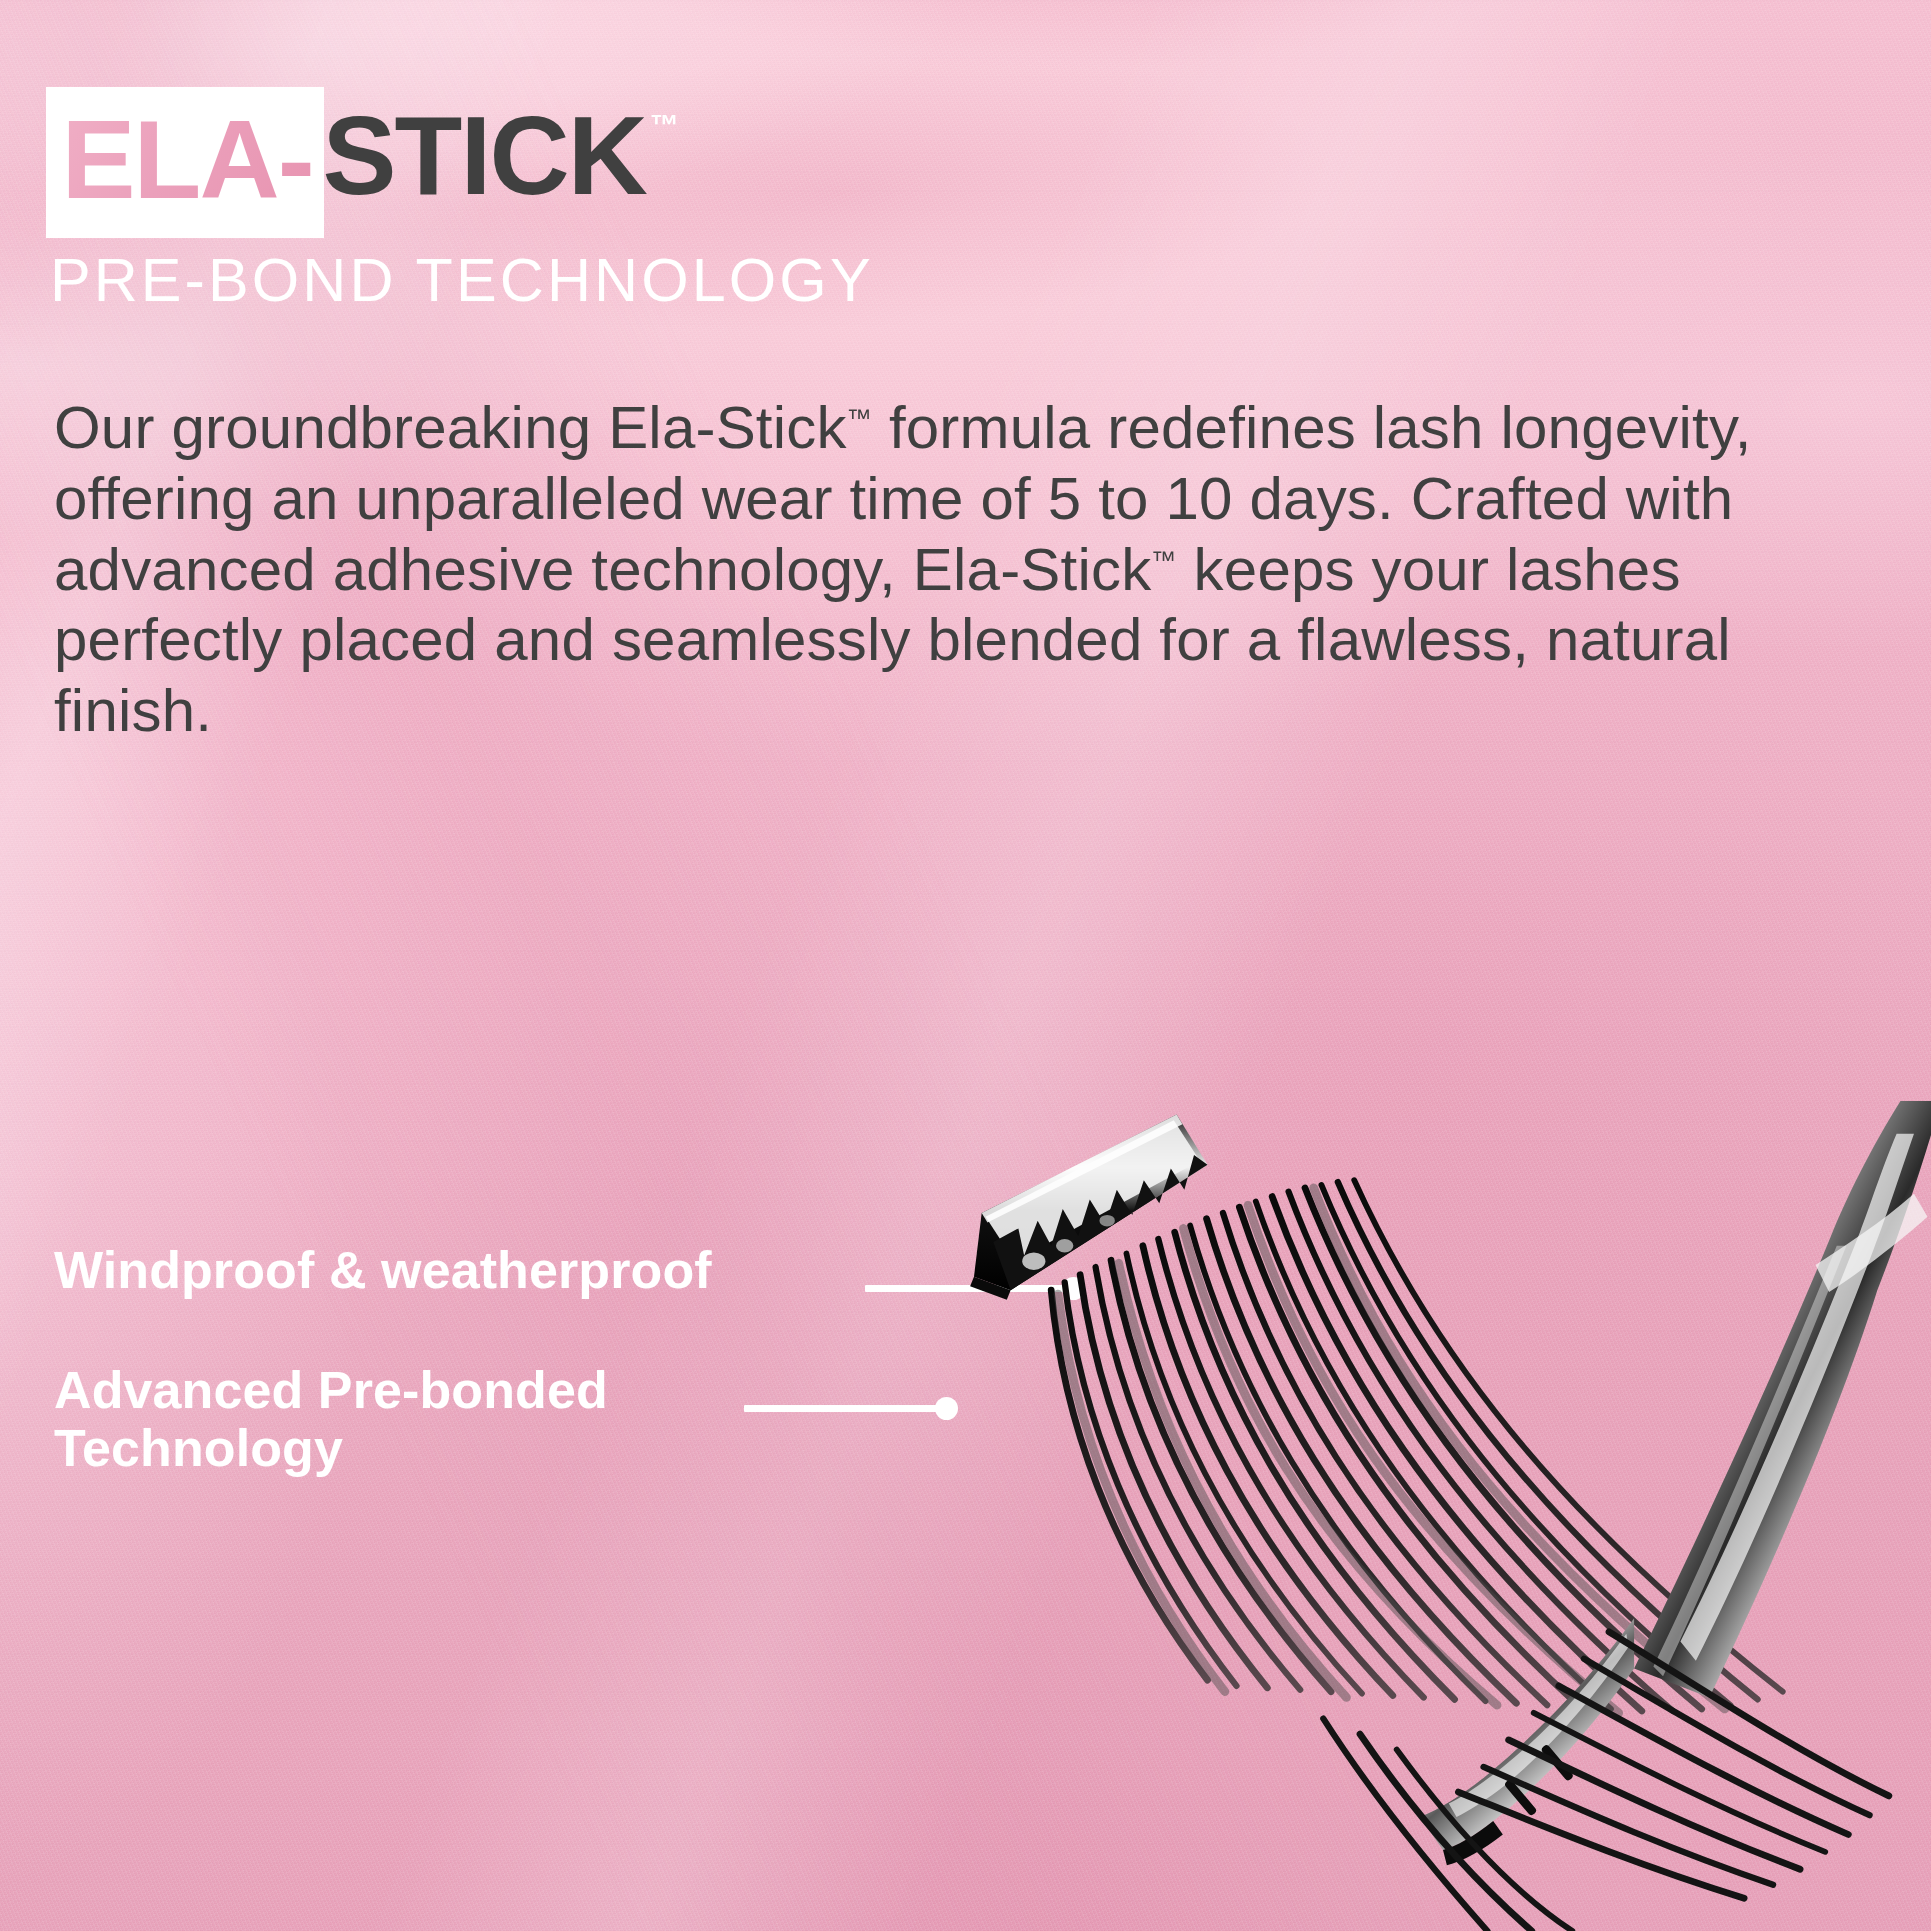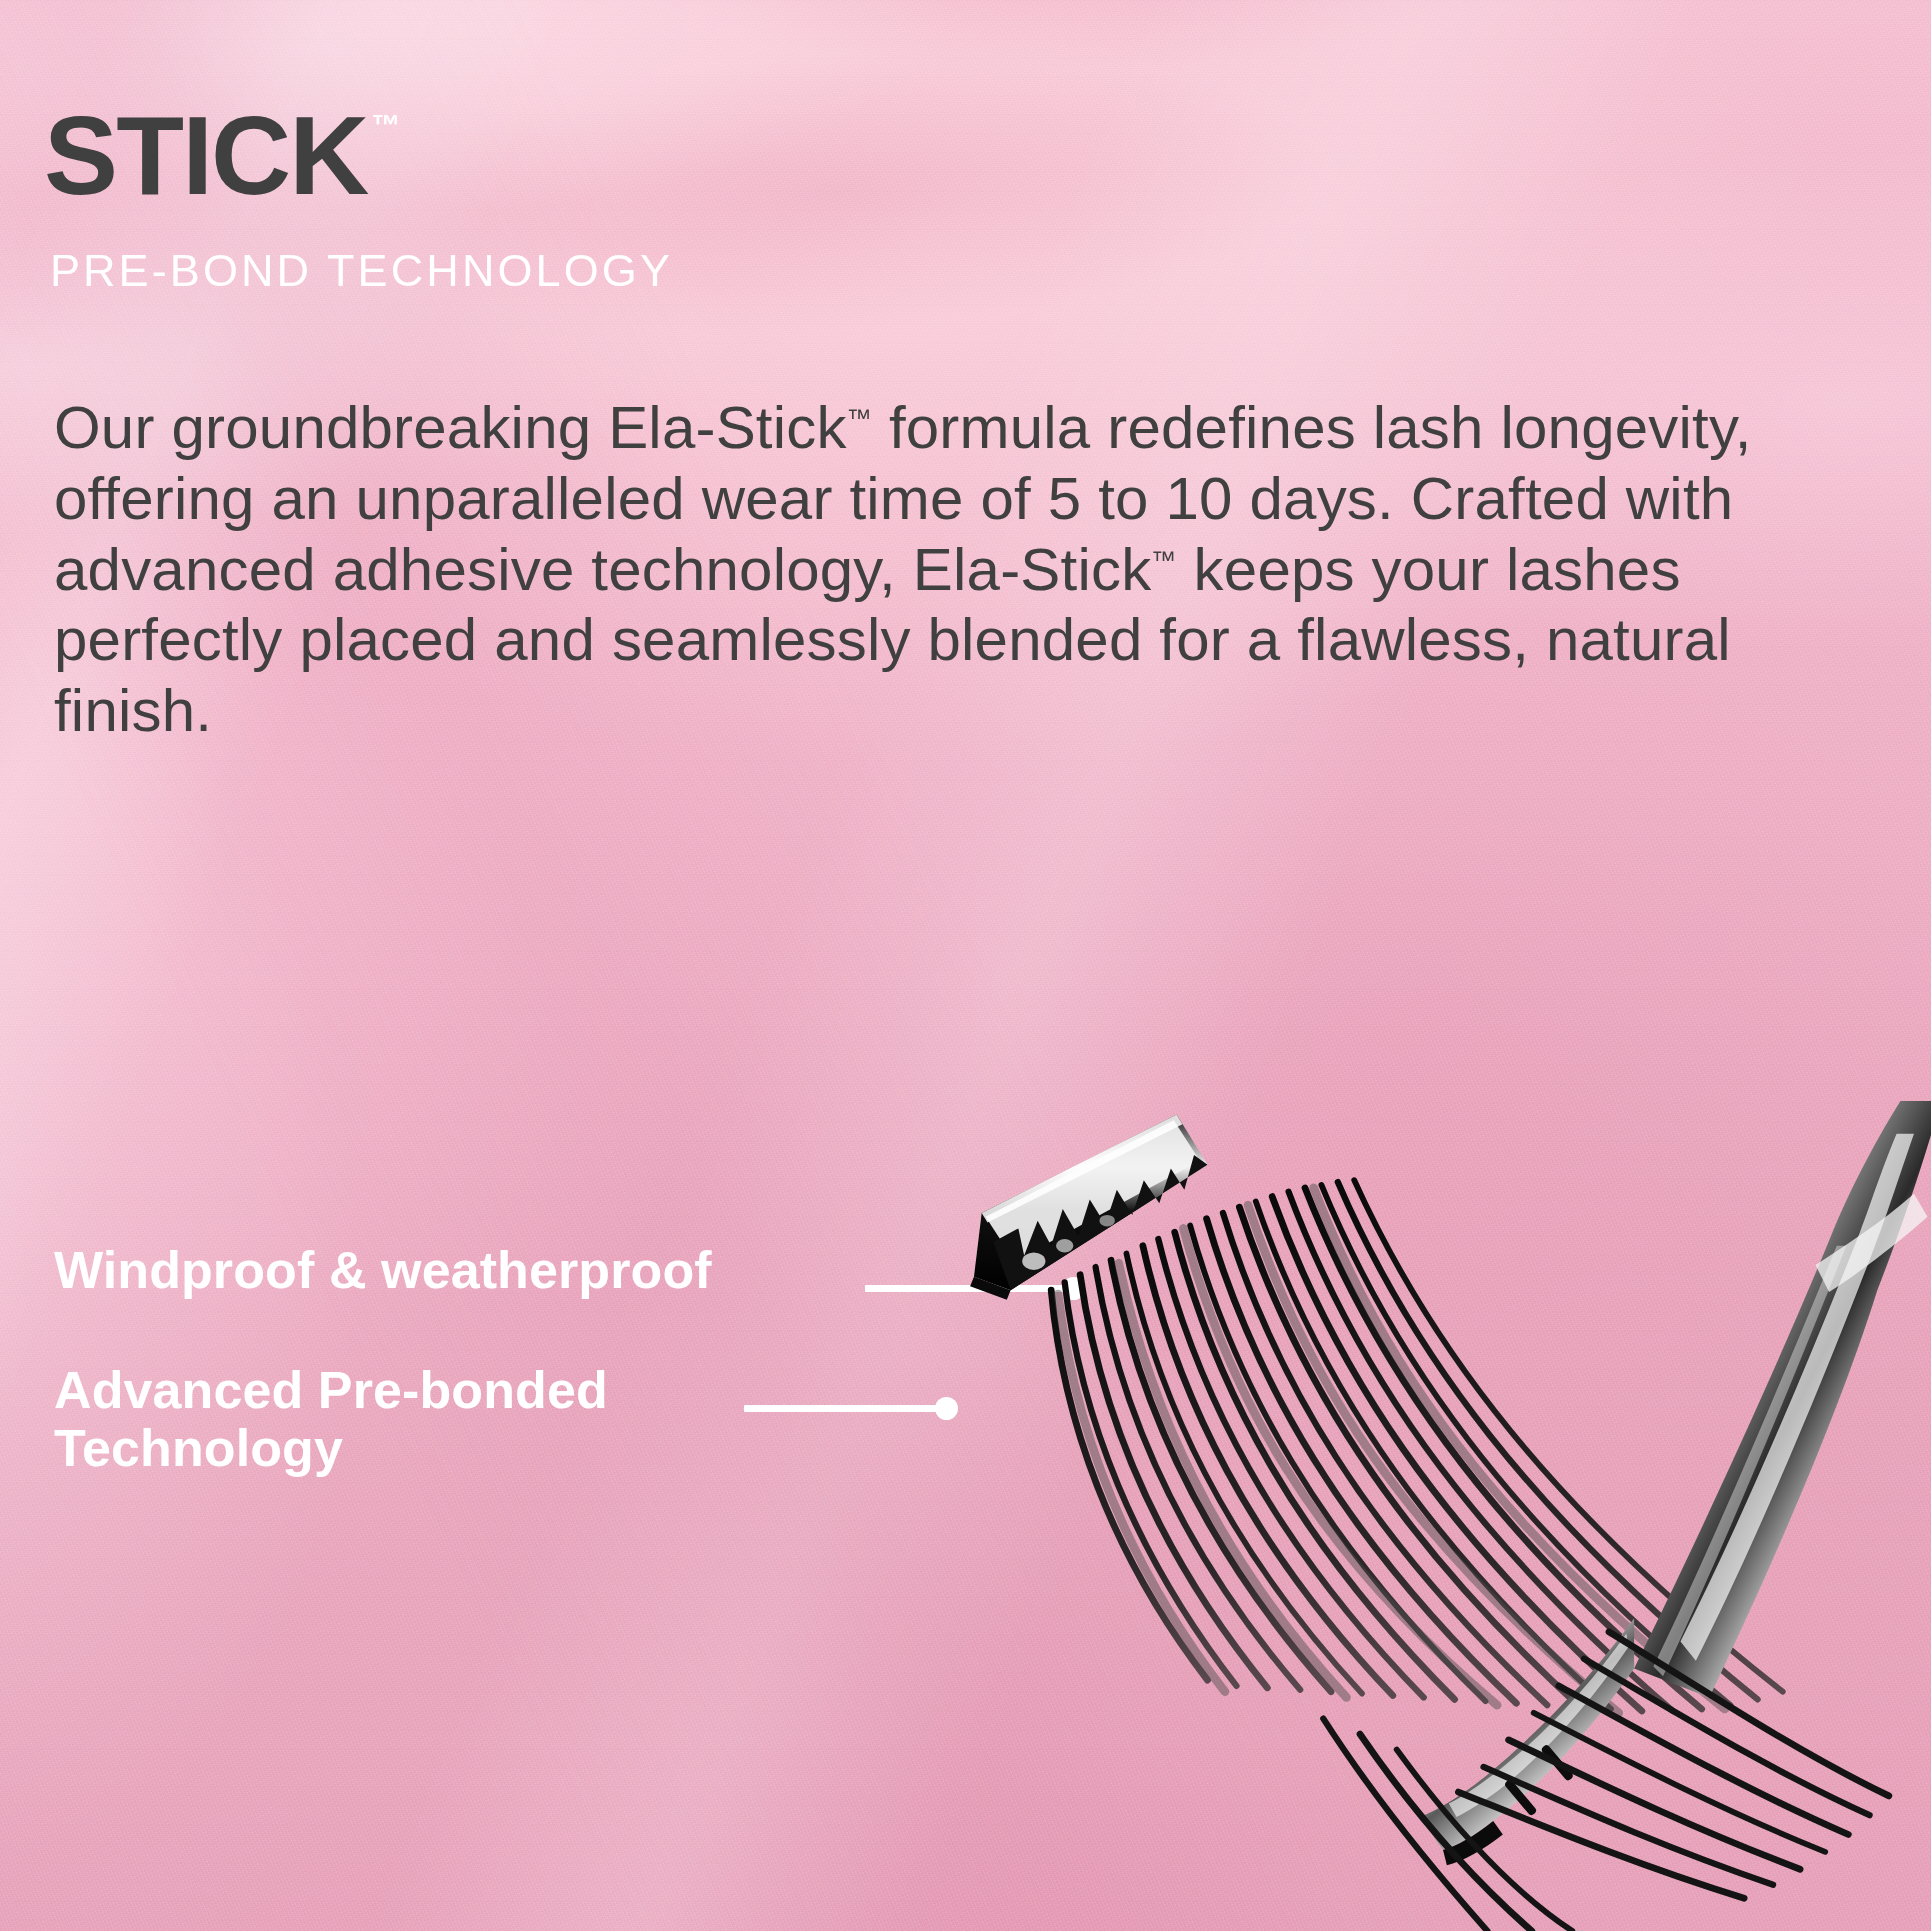--- a/index.html
+++ b/index.html
@@ -140,21 +140,21 @@
     font-weight:600;
     color:#ffffff;
     line-height:1;
     margin-top:13.5px;
     margin-left:3.9px;
     letter-spacing:0;
   }
   .logo-sub{
     margin-top:21px;
     margin-left:3.9px;
-    font-size:45px;
+    font-size:61px;
     font-weight:300;
     letter-spacing:3.1px;
     color:#ffffff;
     white-space:nowrap;
   }
 
   
   .body-copy{
     position:absolute;
     left:54px; top:393px;
@@ -236,20 +236,23 @@
   <div class="bg-folds"></div>
   <div class="bg-sheen"></div>
   <div class="bg-sheen2"></div>
   <div class="bg-weave"></div>
   <div class="bg-grain"></div>
 
   <div class="content">
 
     <div class="logo-block">
       <div class="logo-lockup">
+        <div class="logo-box">
+          <span class="logo-ela">ELA-</span>
+        </div>
         <span class="logo-stick">STICK</span>
         <span class="logo-tm">™</span>
       </div>
       <div class="logo-sub">PRE-BOND TECHNOLOGY</div>
     </div>
 
     <p class="body-copy"><span>Our groundbreaking Ela-Stick</span><span class="tm">™</span><span> formula redefines lash longevity, offering an unparalleled wear time of 5 to 10 days. Crafted with advanced adhesive technology, Ela-Stick</span><span class="tm">™</span><span> keeps your lashes perfectly placed and seamlessly blended for a flawless, natural finish.</span></p>
 
     <div class="features">
 

